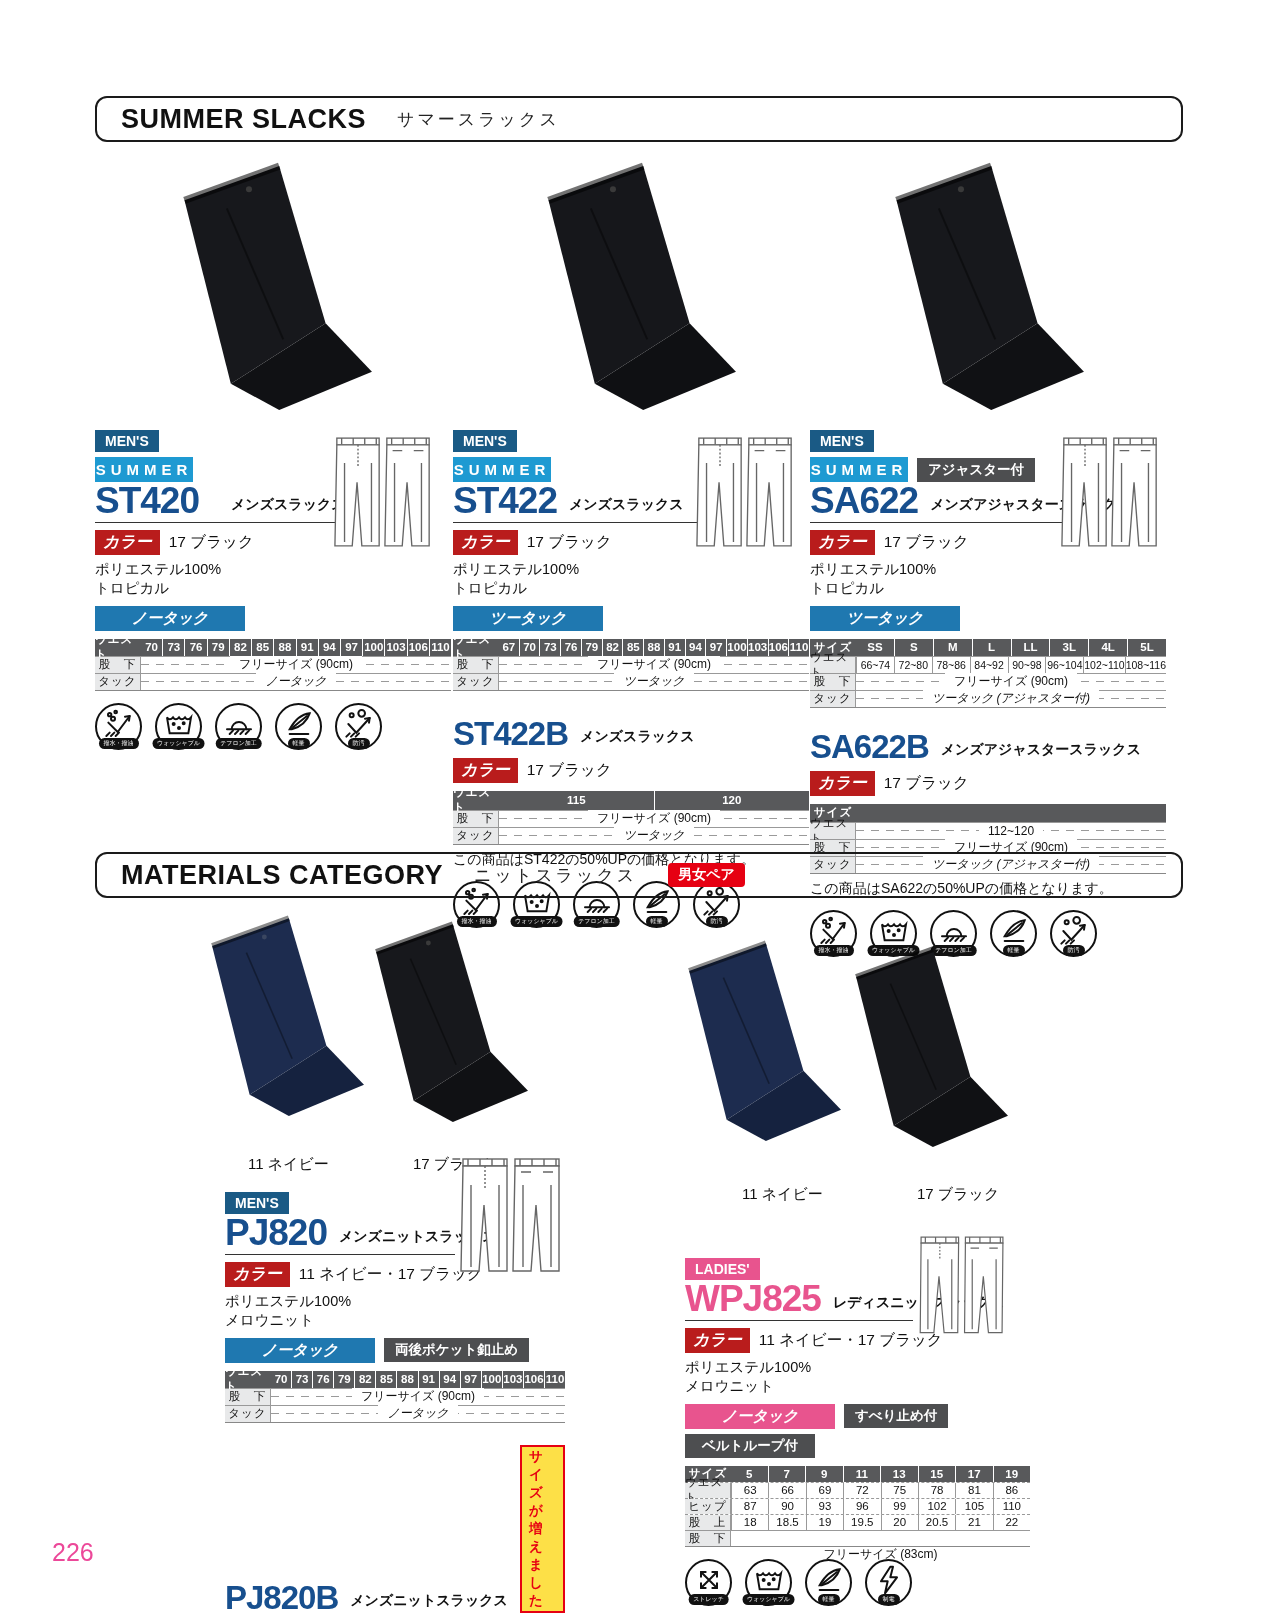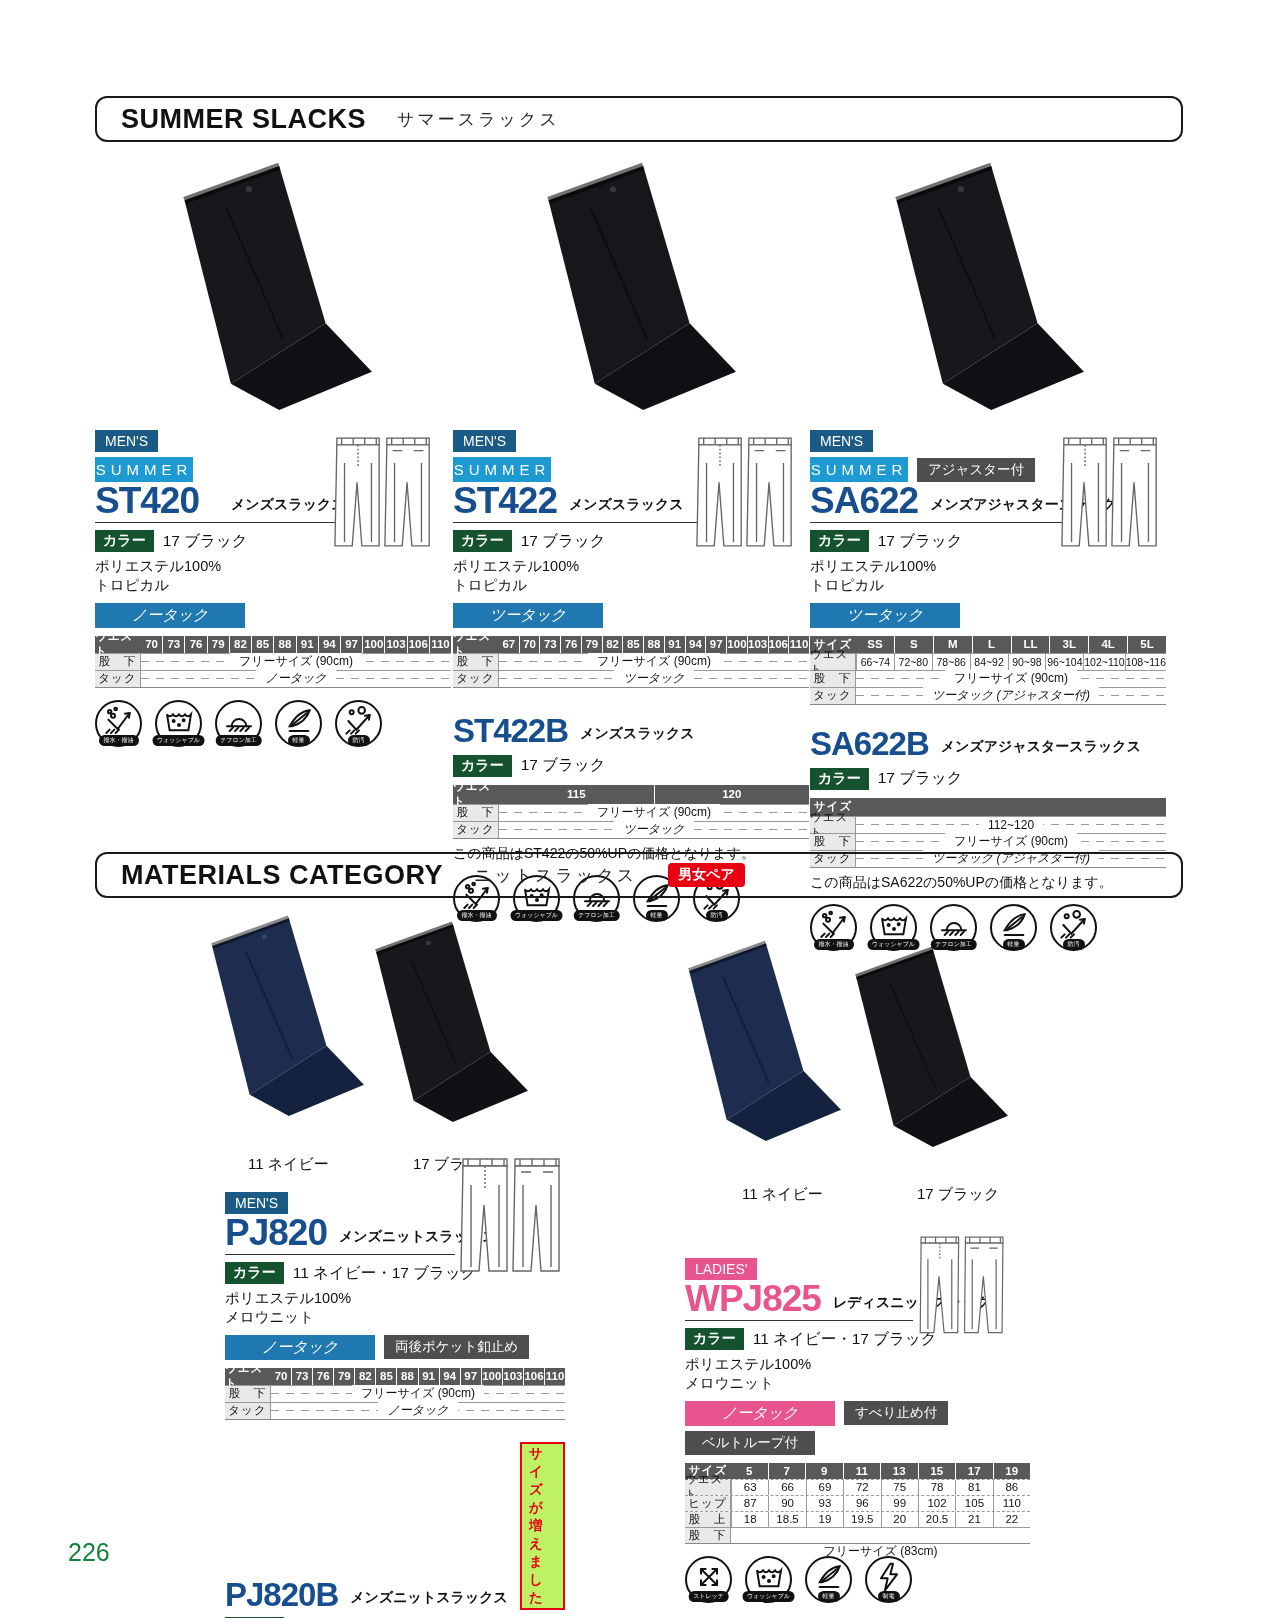--- a/index.html
+++ b/index.html
@@ -11,39 +11,39 @@
   .sec-title{font-size:27px;font-weight:800;letter-spacing:.5px;color:#111;}
   .sec-sub{font-size:17px;color:#222;letter-spacing:3px;}
   .pair-badge{background:#e60012;color:#fff;font-size:14px;font-weight:700;padding:3px 10px;border-radius:4px;}
 
   
   .photo{position:absolute;}
   .swatch-label{position:absolute;font-size:15px;color:#111;white-space:nowrap;}
 
   
   .col{position:absolute;}
-  .badge{display:inline-flex;align-items:center;justify-content:center;color:#fff;font-weight:400;box-sizing:border-box;}
+  .badge{display:inline-flex;align-items:center;justify-content:center;color:#fff;font-weight:700;box-sizing:border-box;}
   .b-mens{background:#1a5a85;font-size:14px;height:22px;padding:0 10px;}
   .b-ladies{background:#e8548e;font-size:14px;height:22px;padding:0 10px;}
   .b-summer{background:#1e9ad2;font-size:15px;letter-spacing:5px;height:25px;width:98px;margin-top:5px;}
   .b-dark{background:#4d4e50;font-size:13.5px;height:24px;padding:0 11px;}
   .b-tuck{background:#1f78b0;font-size:15px;font-style:italic;height:25px;width:150px;}
   .b-tuck.pink{background:#e8548e;}
-  .b-outline-red{border:2px solid #e60012;color:#e60012;background:#bef264;font-size:13.5px;font-weight:700;
+  .b-outline-red{border:2px solid #e60012;color:#e60012;background:#fde047;font-size:13.5px;font-weight:700;
      padding:1px 7px;display:inline-flex;align-items:center;}
   .badge-row{display:flex;gap:9px;align-items:center;}
 
   .code-line{display:flex;align-items:flex-end;gap:12px;border-bottom:1.5px solid #333;padding:2px 0 5px 0;}
   .code{font-size:37px;font-weight:800;color:#174f8e;line-height:.9;letter-spacing:-1px;}
   .code.small{font-size:33px;}
   .code.pink{color:#e8548e;}
   .pname{font-size:14px;font-weight:700;color:#111;padding-bottom:3px;white-space:nowrap;}
 
   .color-row{display:flex;align-items:center;gap:9px;margin-top:7px;}
-  .color-tag{background:#14532d;color:#fff;font-size:14px;font-weight:700;padding:2px 8px;}
+  .color-tag{background:#b91c1c;color:#fff;font-size:16px;font-weight:700;padding:2px 8px;font-style:italic;}
   .color-val{font-size:15.5px;color:#111;}
   .fabric{font-size:14.5px;color:#111;line-height:1.3;margin-top:5px;}
 
   
   .spec{margin-top:8px;border-bottom:1px solid #888;}
   .srow{display:flex;align-items:stretch;font-size:11.5px;color:#111;}
   .srow.head{background:#58595b;color:#fff;font-weight:700;height:17px;}
   .srow.head .cell{border-left:1px solid #fff;}
   .srow.head .cell:first-child{border-left:none;}
   .srow.body{height:16px;border-top:1px solid #999;}
@@ -65,21 +65,21 @@
 
   
   .icons{display:flex;gap:13px;margin-top:12px;}
   .care-icon{width:47px;height:47px;border:2.5px solid #111;border-radius:50%;position:relative;
      display:flex;align-items:flex-start;justify-content:center;background:#fff;box-sizing:border-box;}
   .care-icon svg{margin-top:3px;}
   .care-label{position:absolute;bottom:-1px;left:50%;transform:translateX(-50%);background:#111;color:#fff;
      font-size:6px;padding:1px 5px;border-radius:7px;white-space:nowrap;}
 
   .tech{position:absolute;}
-  #page-num{position:absolute;left:68px;top:1538px;font-size:25px;color:#15803d;}
+  #page-num{position:absolute;left:52px;top:1538px;font-size:25px;color:#ec4899;}
 </style>
 </head>
 <body>
 
 <div id="page">
 
   <div class="sec-header" style="top:96px;">
     <span class="sec-title">SUMMER SLACKS</span>
     <span class="sec-sub">サマースラックス</span>
   </div>

